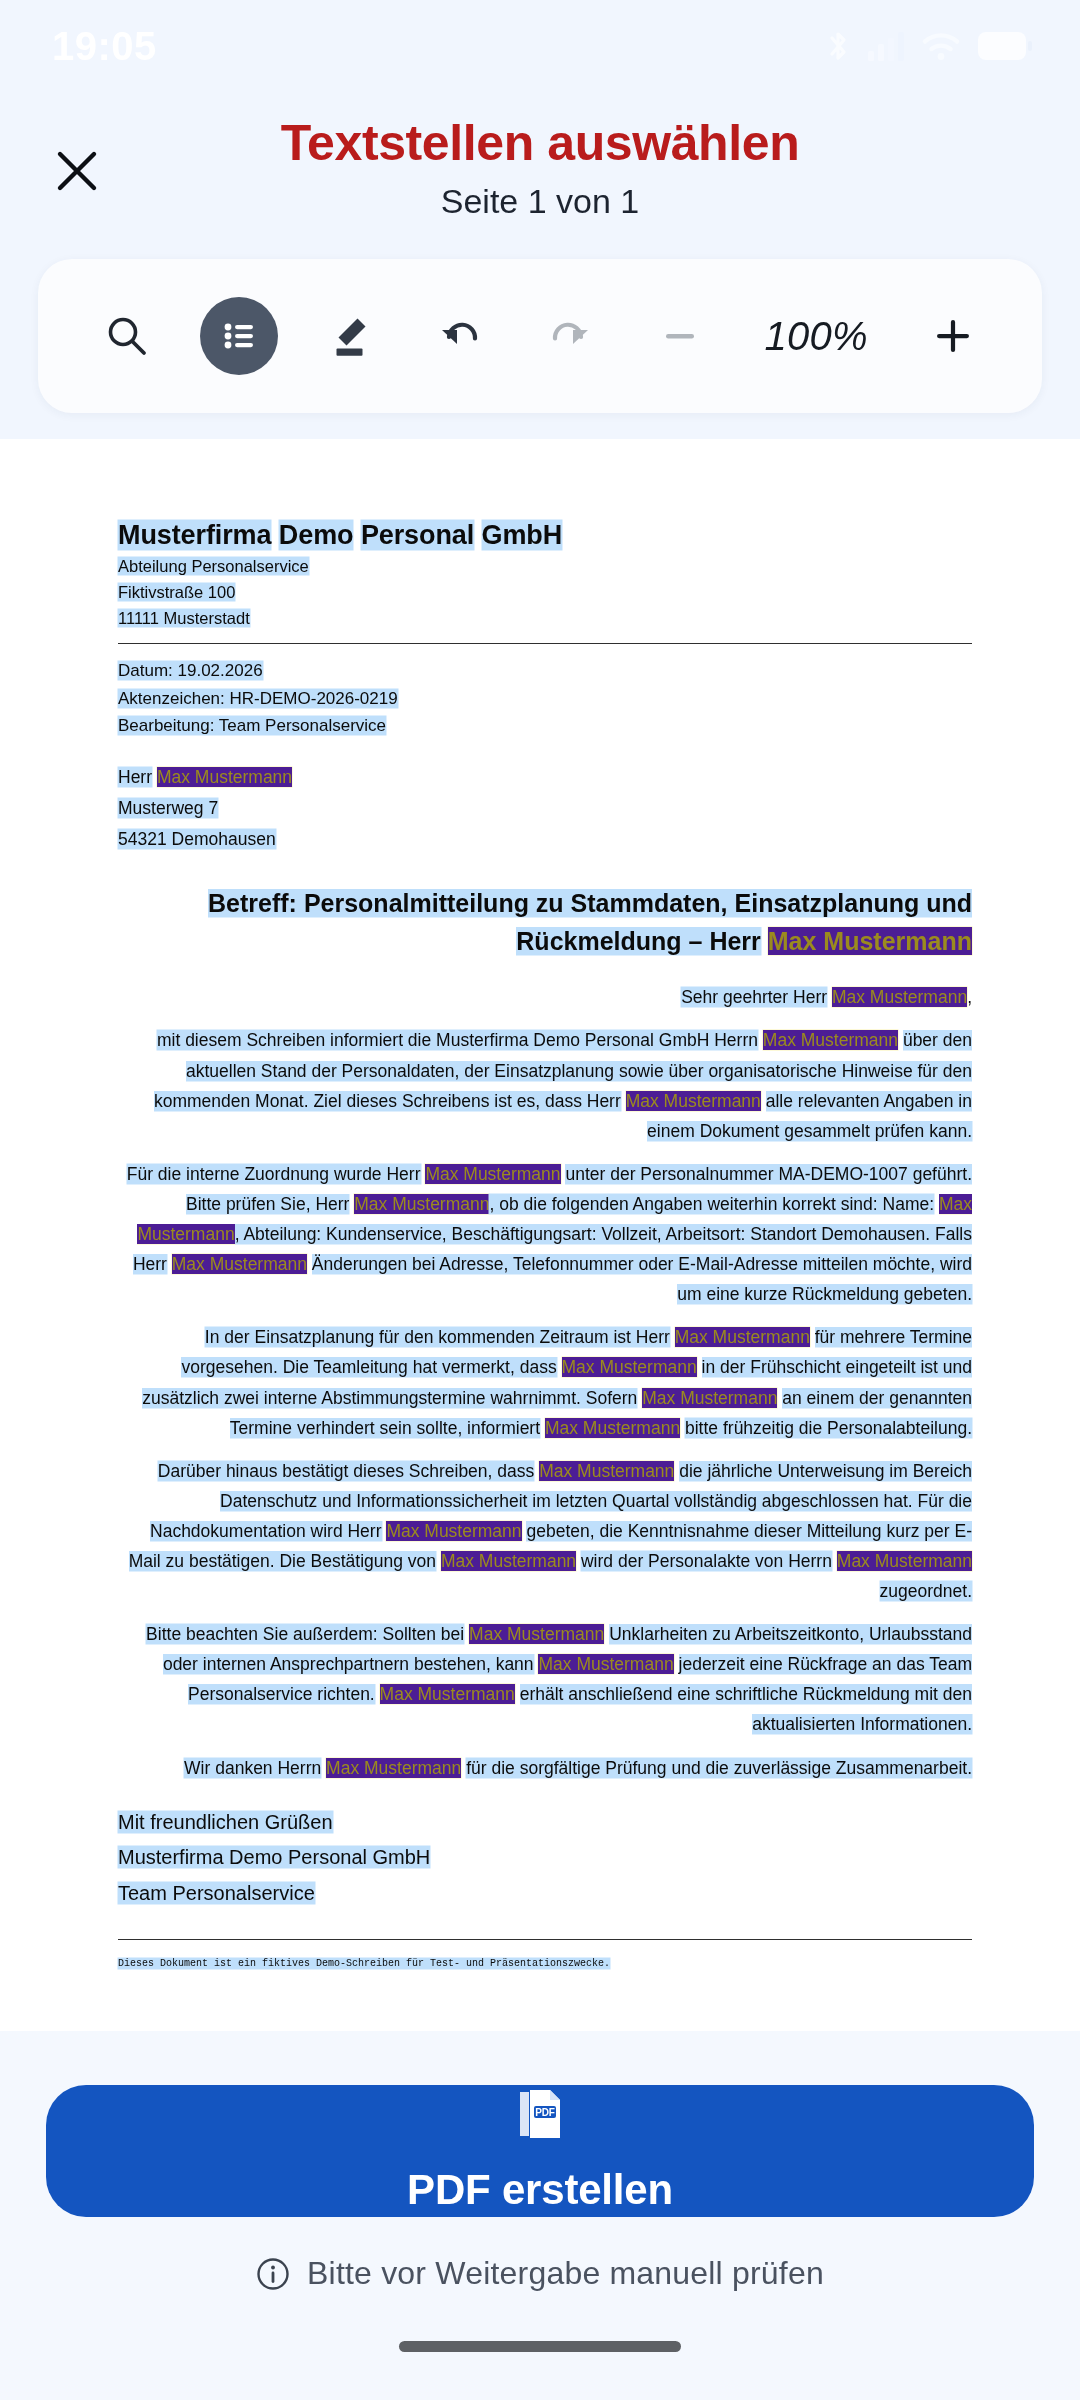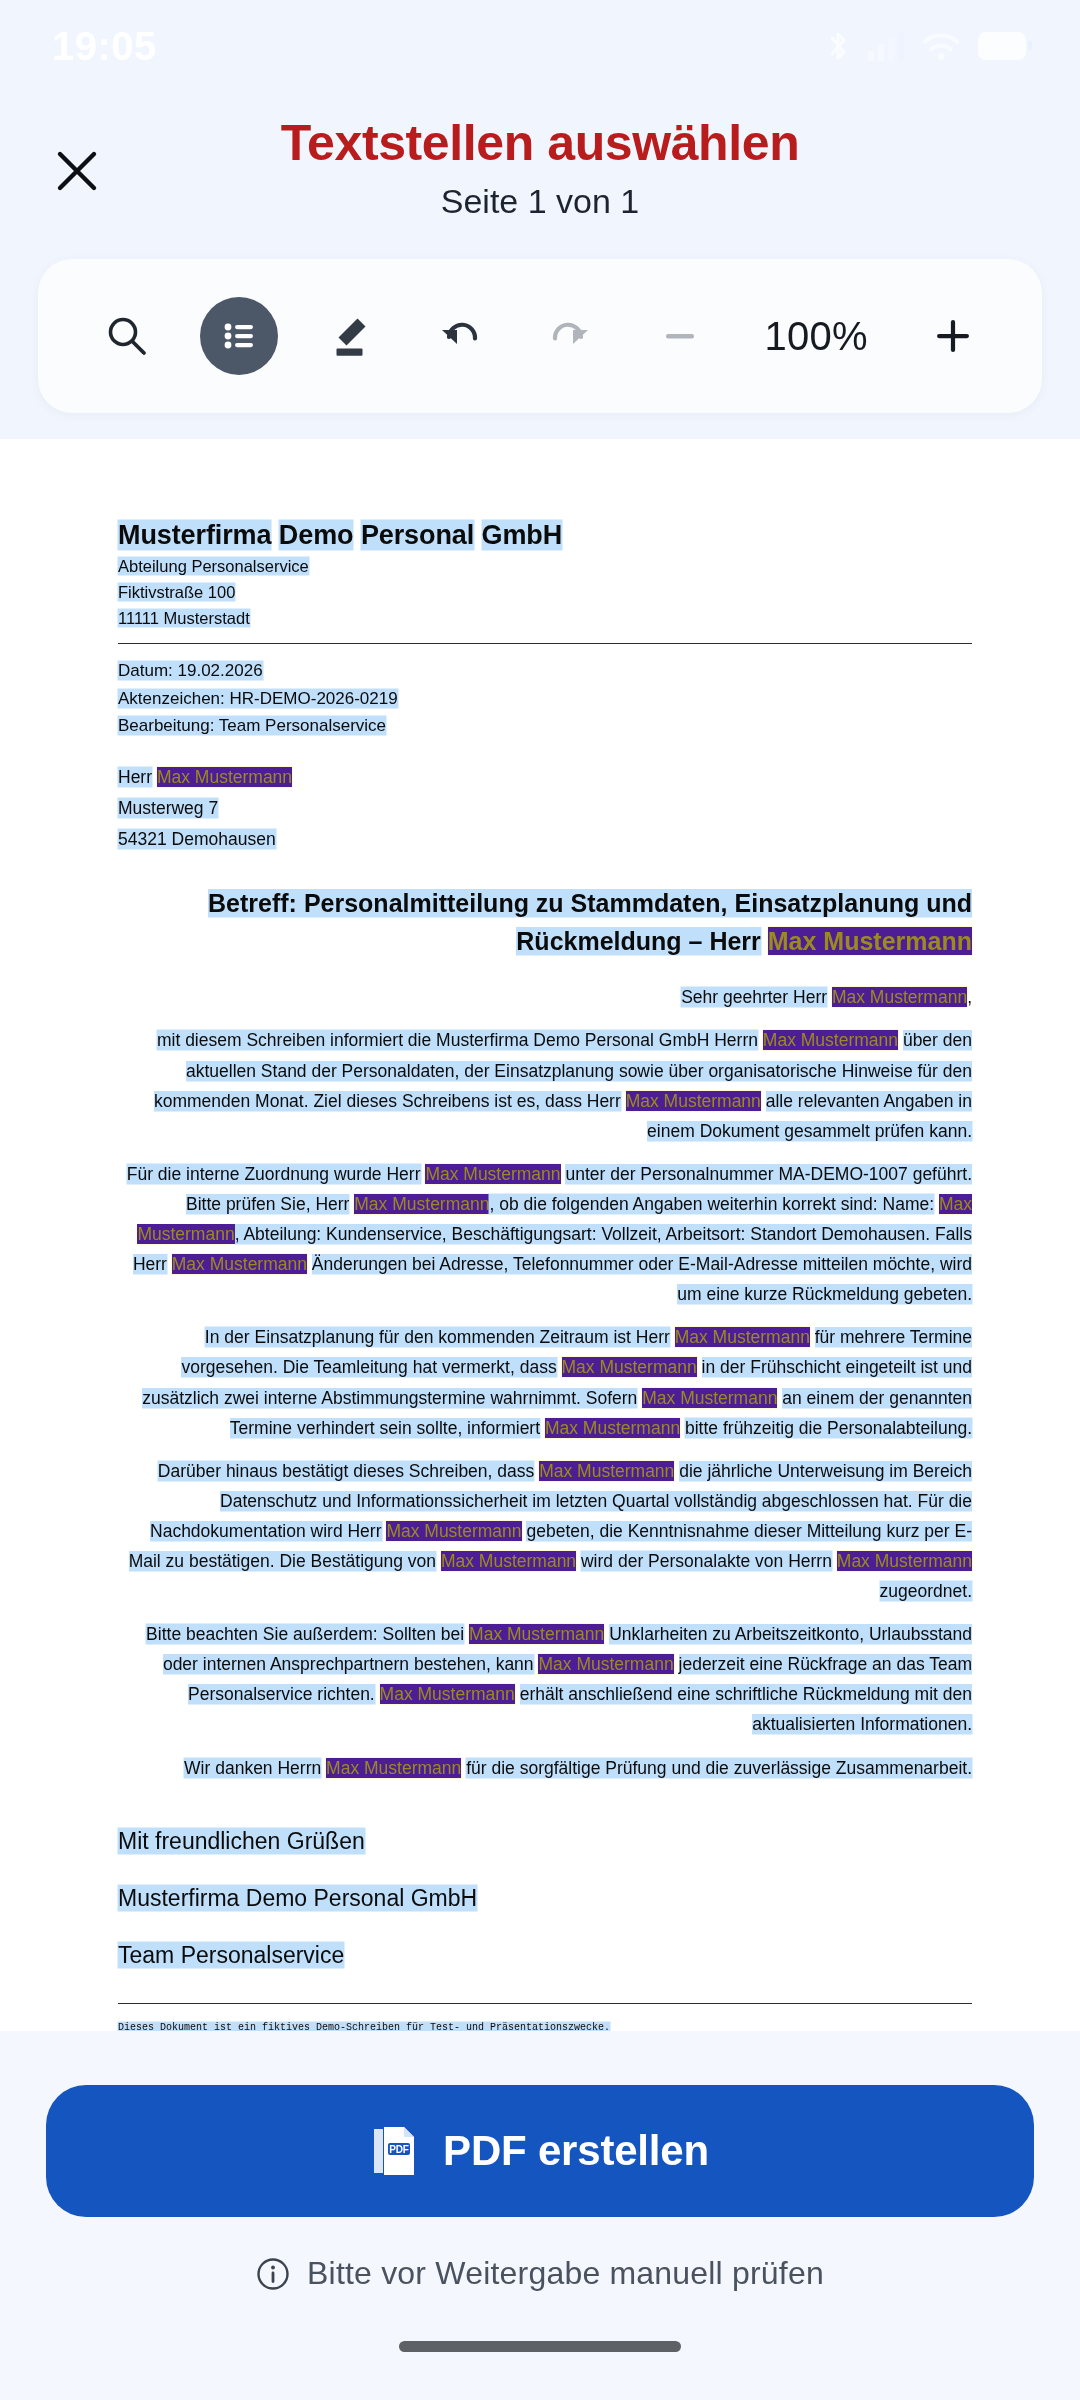--- a/index.html
+++ b/index.html
@@ -72,20 +72,21 @@
   .toolbar-wrap { padding: 12px 38px 0 38px; }
   .toolbar {
     background: #fbfcfe;
     border-radius: 34px;
     height: 154px;
     display: flex;
     align-items: center;
     justify-content: space-between;
     padding: 0 52px;
     box-shadow: 0 2px 10px rgba(40,60,100,0.055);
+    font-style: italic;
   }
   .tb-btn {
     display: flex; align-items: center; justify-content: center;
     width: 74px; height: 74px;
     cursor: pointer;
     flex: 0 0 auto;
     background: none; border: none;
   }
   .tb-btn svg { display: block; }
   .tb-btn.active {
@@ -151,21 +152,21 @@
   .d-addr {
     font-size: 17.5px; line-height: 1.78; color: #0b0b0b;
   }
   .d-subject {
     font-size: 25px; font-weight: 700; line-height: 1.5; color: #000; text-align: right;
   }
   .d-body {
     font-size: 17.5px; line-height: 1.72; color: #0b0b0b;
     text-align: right;
   }
-  .d-sign { font-size: 23px; line-height: 1.78; color: #0b0b0b; margin-top: 16px; }
+  .d-sign { font-size: 20px; line-height: 1.78; color: #0b0b0b; }
   .d-foot { font-size: 10px; line-height: 1.6; color: #0b0b0b; font-family: Liberation Mono, monospace; }
 
   
   .bottom-bar {
     flex: 0 0 auto;
     background: #f4f8fe;
     padding: 54px 46px 0 46px;
   }
   .cta {
     width: 100%;
@@ -174,20 +175,21 @@
     border: none;
     border-radius: 40px;
     color: #ffffff;
     font-size: 42px;
     font-weight: 700;
     font-family: "Liberation Sans", sans-serif;
     display: flex; align-items: center; justify-content: center;
     gap: 26px;
     cursor: pointer;
     letter-spacing: -0.2px;
+    flex-direction: column;
   }
   .cta svg { display: block; flex: 0 0 auto; }
   .hint {
     margin-top: 38px;
     display: flex; align-items: center; justify-content: center;
     gap: 17px;
     font-size: 32px;
     color: #4a5260;
     letter-spacing: 0.2px;
   }

